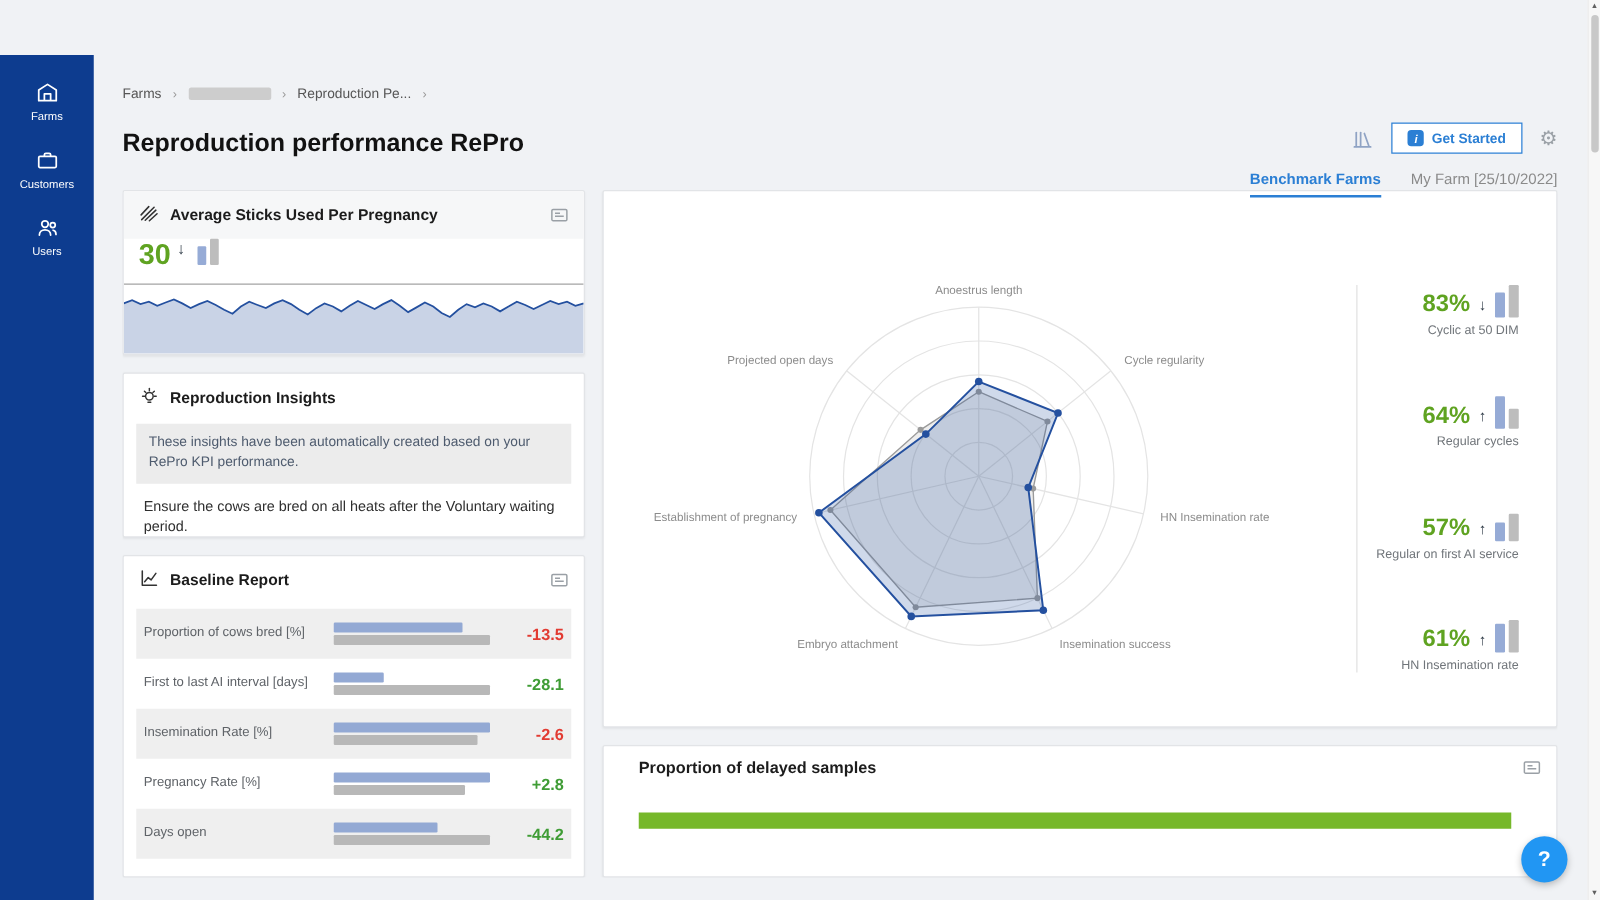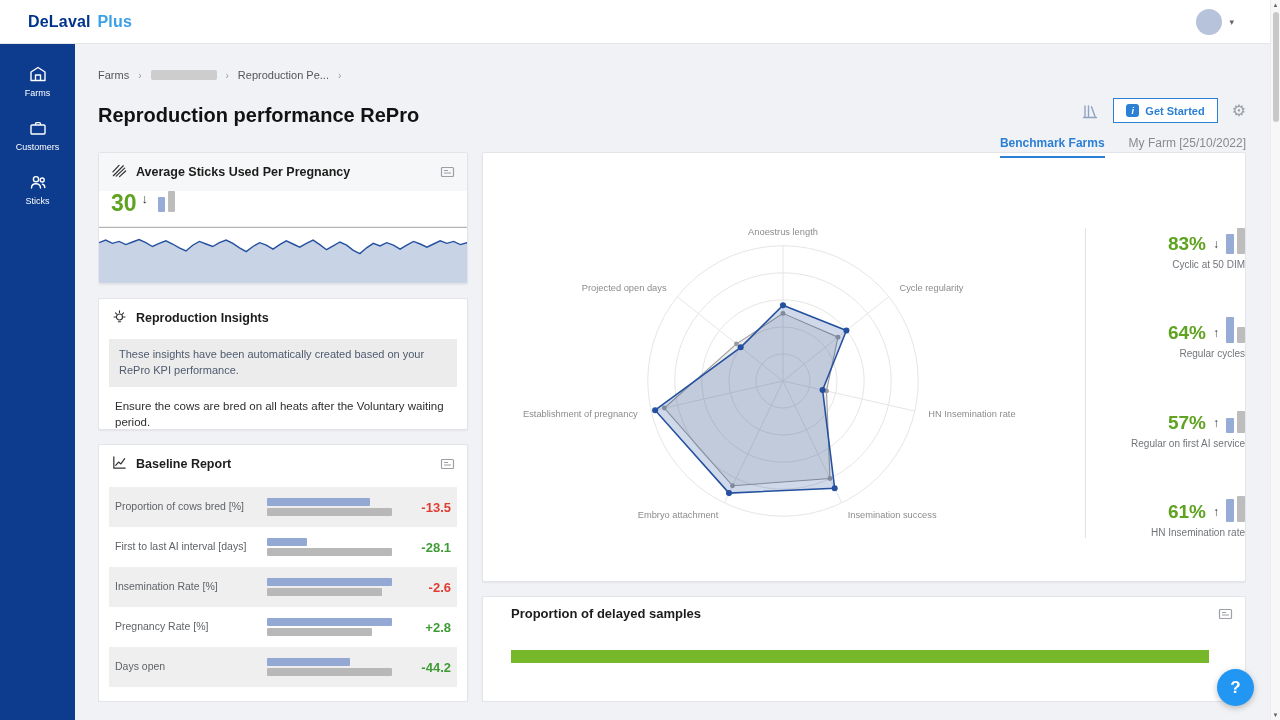--- a/index.html
+++ b/index.html
@@ -77,21 +77,21 @@
   .bar-farm { background:#93a9d4; }
   .bar-bench { background:#b8b8b8; }
   .bl-val { width:44px; text-align:right; font-size:13px; font-weight:bold; }
   .val-good { color:#3f9c35; }
   .val-bad { color:#e23b32; }
 
   
   .card-kpi { height:430px; position:relative; overflow:hidden; }
   .radar-wrap { position:absolute; left:6px; top:32px; right:168px; bottom:4px; }
   .radar-wrap svg { width:100%; height:100%; }
-  .kpi-panel { position:absolute; top:75px; right:0; width:160px; height:310px; border-left:1px solid #e2e2e2; display:flex; flex-direction:column; justify-content:space-between; align-items:flex-end; }
+  .kpi-panel { position:absolute; top:75px; right:0; width:160px; height:310px; padding-right:30px; border-left:1px solid #e2e2e2; display:flex; flex-direction:column; justify-content:space-between; align-items:flex-end; }
   .kpi-entry { display:flex; flex-direction:column; align-items:flex-end; gap:5px; }
   .kpi-top { display:flex; align-items:flex-end; gap:7px; }
   .kpi-val { font-size:19px; font-weight:bold; color:#5fa321; line-height:20px; }
   .kpi-trend { font-size:12px; font-weight:bold; color:#2e3a46; line-height:20px; }
   .kpi-bars { display:flex; align-items:flex-end; gap:3px; height:26px; }
   .kpi-bars .b { width:8px; border-radius:1px; }
   .kpi-label { font-size:10px; color:#70757a; }
 
   
   .card-delayed { flex:1; overflow:hidden; }
@@ -106,30 +106,20 @@
   .scrollbar { position:absolute; top:0; right:0; width:10px; height:100%; background:#f7f7f7; border-left:1px solid #ececec; z-index:30; display:flex; flex-direction:column; align-items:center; cursor:pointer; }
   .sb-arrow { font-size:6px; color:#606060; line-height:10px; height:10px; }
   .sb-thumb { width:6px; height:110px; background:#c8c8c8; border-radius:3px; margin-top:2px; }
   .sb-bottom { position:absolute; bottom:0; }
 </style>
 </head>
 <body>
 
 <div class="app">
 
-  <header class="topbar">
-    <div class="brand">
-      <span class="p1">DeLaval</span>
-      <span class="p2">Plus</span>
-    </div>
-    <div class="account">
-      <div class="avatar"></div>
-      <span class="chev">▾</span>
-    </div>
-  </header>
 
   <nav class="sidebar">
     <div class="side-item">
       <span>
         <svg width="20" height="20" viewBox="0 0 20 20" fill="none" stroke="#fff" stroke-width="1.4" stroke-linejoin="round">
             <path d="M3 8 L10 3.5 L17 8 V16.5 H3 Z"></path>
             <path d="M7.5 16.5 V11 H12.5 V16.5"></path>
           </svg>
       </span>
       <span>Farms</span>
@@ -145,21 +135,21 @@
     </div>
     <div class="side-item">
       <span>
         <svg width="20" height="20" viewBox="0 0 20 20" fill="none" stroke="#fff" stroke-width="1.4" stroke-linecap="round">
             <circle cx="8" cy="7.2" r="2.6"></circle>
             <path d="M3.5 16 C3.5 13.3 5.5 11.8 8 11.8 C10.5 11.8 12.5 13.3 12.5 16"></path>
             <circle cx="14.2" cy="8" r="2"></circle>
             <path d="M14.5 12.2 C16 12.5 16.8 13.8 16.8 15.5"></path>
           </svg>
       </span>
-      <span>Sticks</span>
+      <span>Users</span>
     </div>
   </nav>
 
   <main class="main">
 
     <div class="breadcrumb">
       <span class="crumb">Farms</span>
       <span class="crumb-sep">›</span>
       <span class="crumb-redacted"></span>
       <span class="crumb-sep">›</span>

